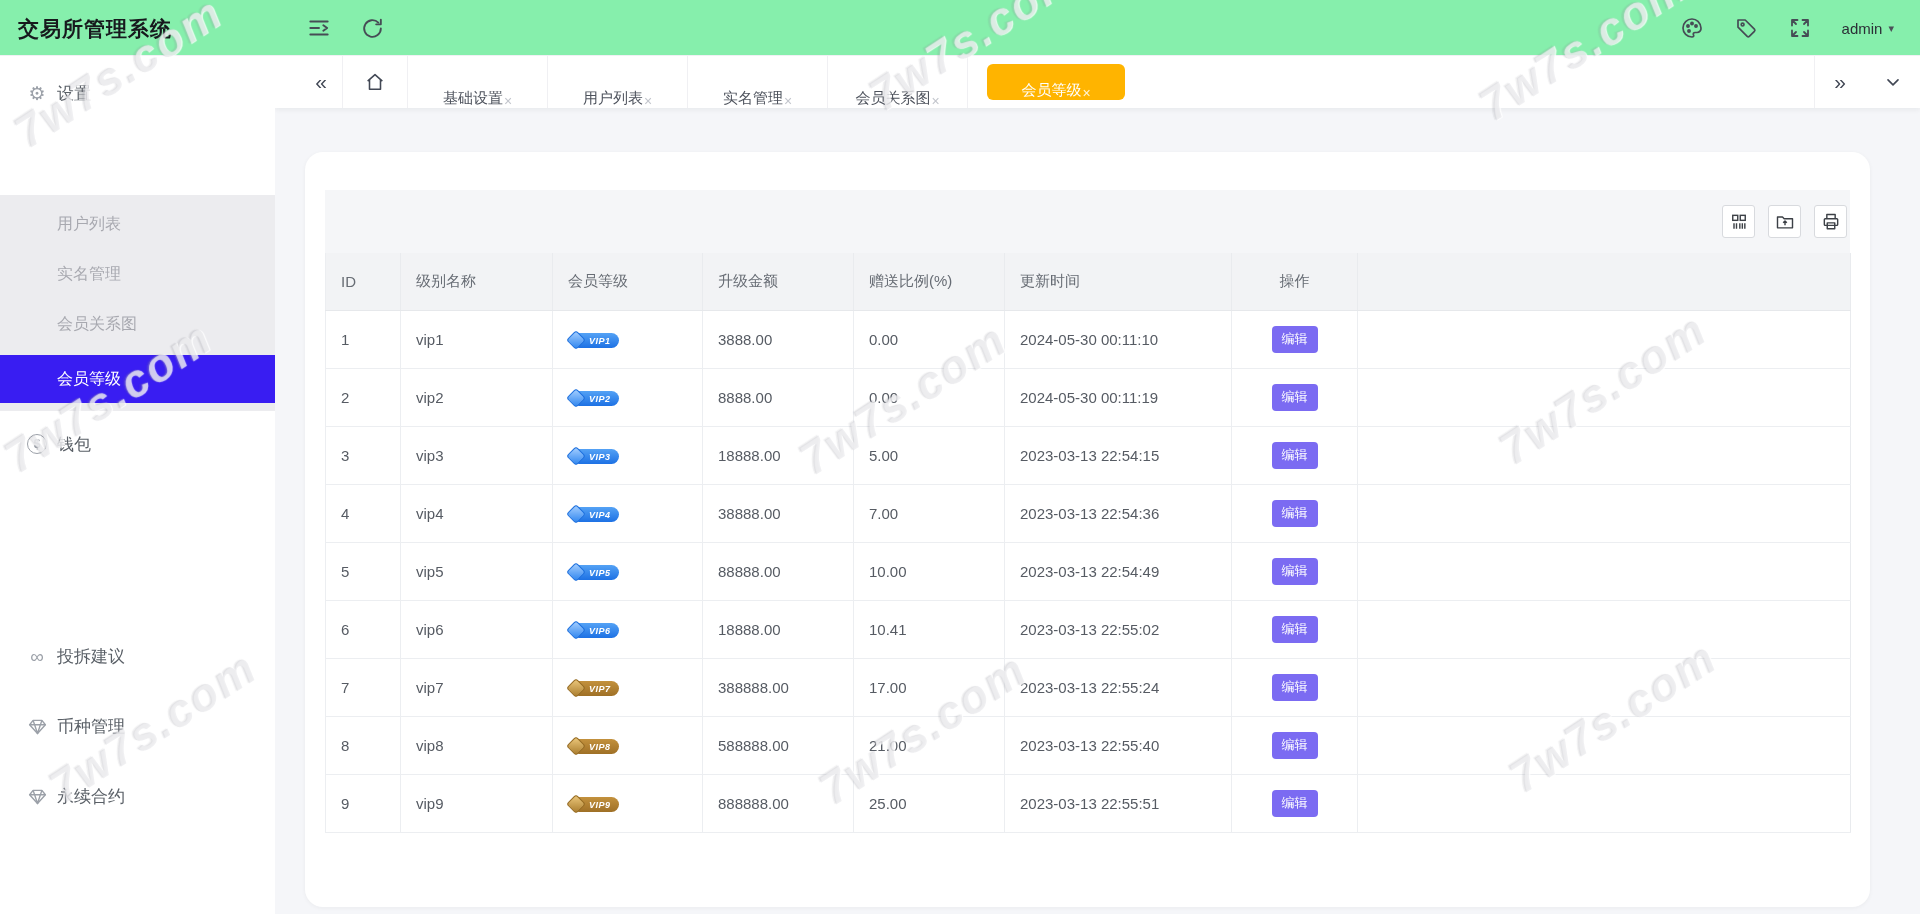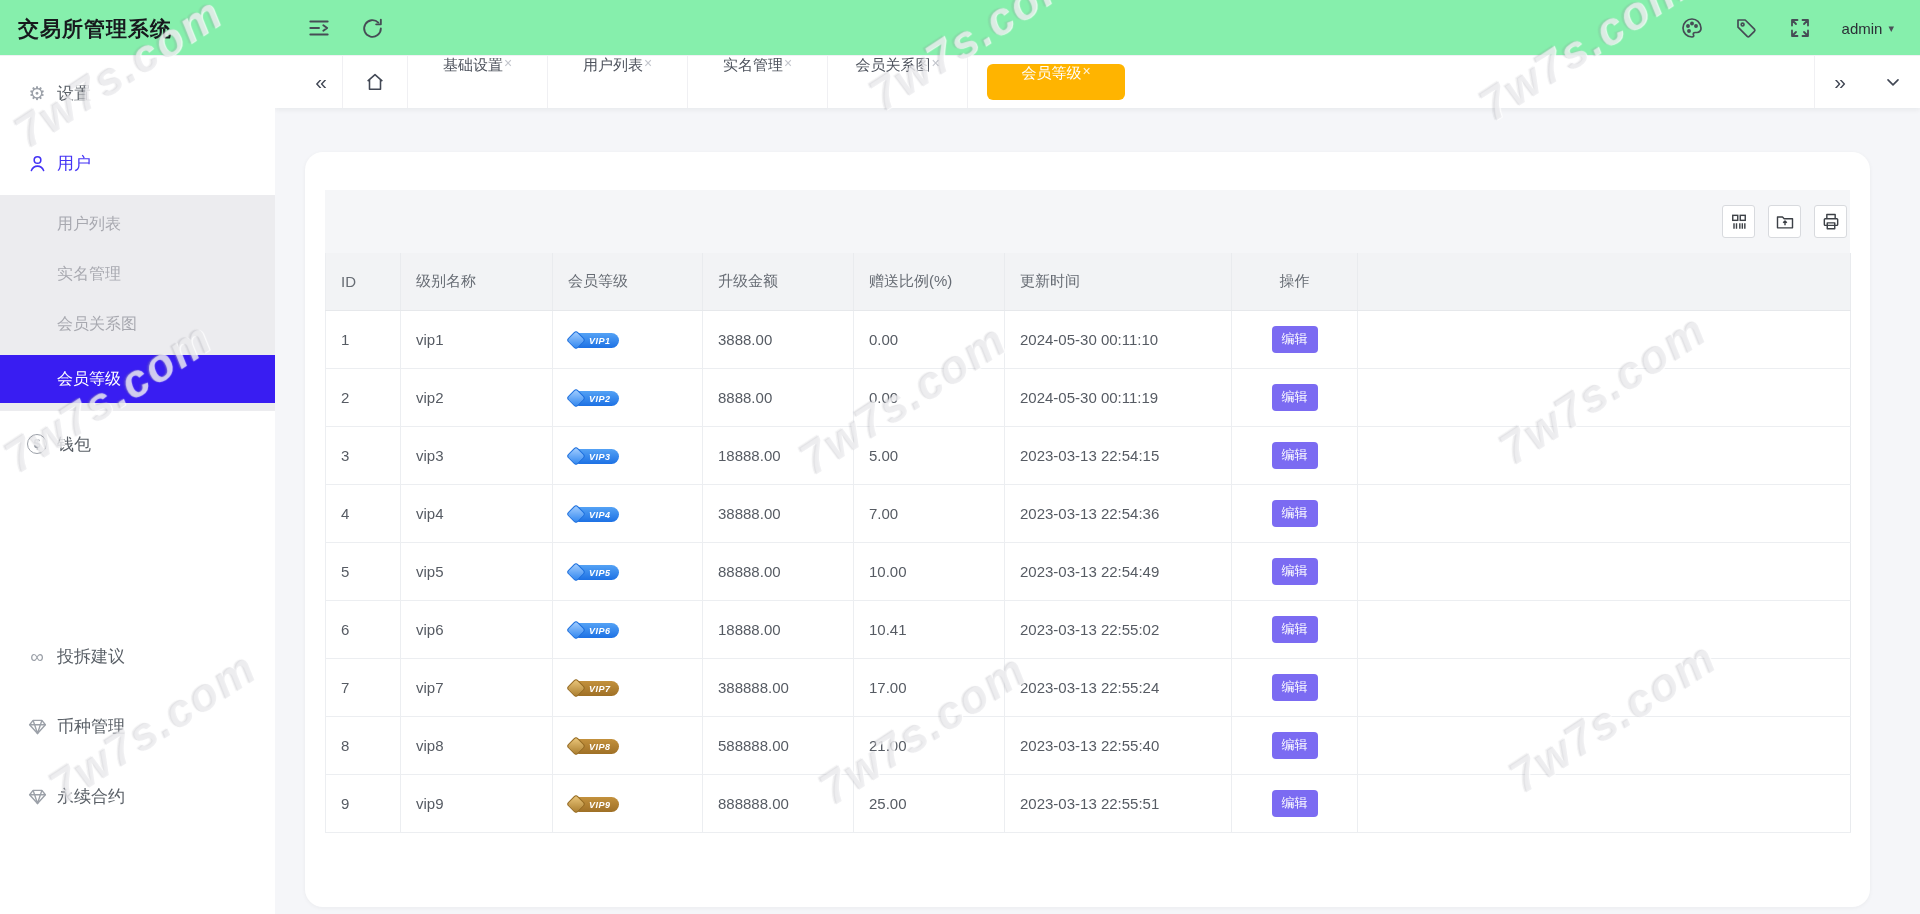--- a/index.html
+++ b/index.html
@@ -29,21 +29,21 @@
   .sub-label { position:absolute; left:57px; font-size:16px; color:#a8a9b0; }
   .sub-item.active { height:48px; background:#391df2; }
   .sub-item.active .sub-label { color:#fff; }
   .circle-ic { width:20px; height:20px; border:1.6px solid currentColor; border-radius:50%; display:flex; align-items:center; justify-content:center; font-size:12px; font-weight:bold; font-style:normal; }
 
   
   .main { position:absolute; left:275px; top:56px; width:1645px; height:858px; }
   .tabbar { position:relative; width:1645px; height:52px; background:#fff; display:flex; align-items:stretch; padding-left:25px; box-shadow:0 2px 5px rgba(25,28,40,.06); z-index:3; }
   .tb-btn { width:43px; display:flex; align-items:center; justify-content:center; font-size:21px; color:#424855; border-right:1px solid #f0f0f3; cursor:pointer; background:none; border-top:none; border-bottom:none; border-left:none; }
   .tb-home { width:65px; }
-  .tab { width:140px; display:flex; align-items:flex-start; justify-content:center; gap:1px; border-right:1px solid #f0f0f3; cursor:pointer; }
+  .tab { width:140px; display:flex; align-items:flex-end; justify-content:center; gap:1px; border-right:1px solid #f0f0f3; cursor:pointer; }
   .t-label { font-size:15px; color:#4d525c; }
   .t-close { font-size:14px; color:#c2c5cc; line-height:1; cursor:pointer; }
   .tab.active { width:138px; height:36px; align-self:center; border:none; border-radius:6px; background:#ffb400; margin-left:19px; }
   .tab.active .t-label { color:#fff; }
   .tab.active .t-close { color:rgba(255,255,255,.85); }
   .tb-right { margin-left:auto; display:flex; align-items:stretch; border-left:1px solid #f0f0f3; }
   .tb-right .tb-btn { border-right:none; width:50px; }
   .chev-down { width:55px; display:flex; align-items:center; justify-content:center; color:#424855; cursor:pointer; background:none; border:none; }
 
   .content { position:relative; width:1645px; height:688px; }
@@ -128,29 +128,20 @@
       <span class="admin-caret">▾</span>
     </div>
   </div>
 </div>
 
 <div class="sidebar">
   <div class="side-item" style="top:13px">
     <span class="s-icon s-glyph">⚙</span>
     <span class="s-label">设置</span>
   </div>
-  <div class="side-item active-parent" style="top:83px">
-    <span class="s-icon">
-      <svg viewBox="0 0 24 24" width="21" height="21" fill="none" stroke="currentColor" stroke-width="1.8" stroke-linecap="round">
-          <circle cx="12" cy="8" r="3.8"></circle>
-          <path d="M5 20c1.4-3.4 3.9-5 7-5s5.6 1.6 7 5"></path>
-        </svg>
-    </span>
-    <span class="s-label">用户</span>
-  </div>
 
   <div class="submenu">
     <div class="sub-item" style="top:7px">
       <span class="sub-label">用户列表</span>
     </div>
     <div class="sub-item" style="top:57px">
       <span class="sub-label">实名管理</span>
     </div>
     <div class="sub-item" style="top:107px">
       <span class="sub-label">会员关系图</span>

